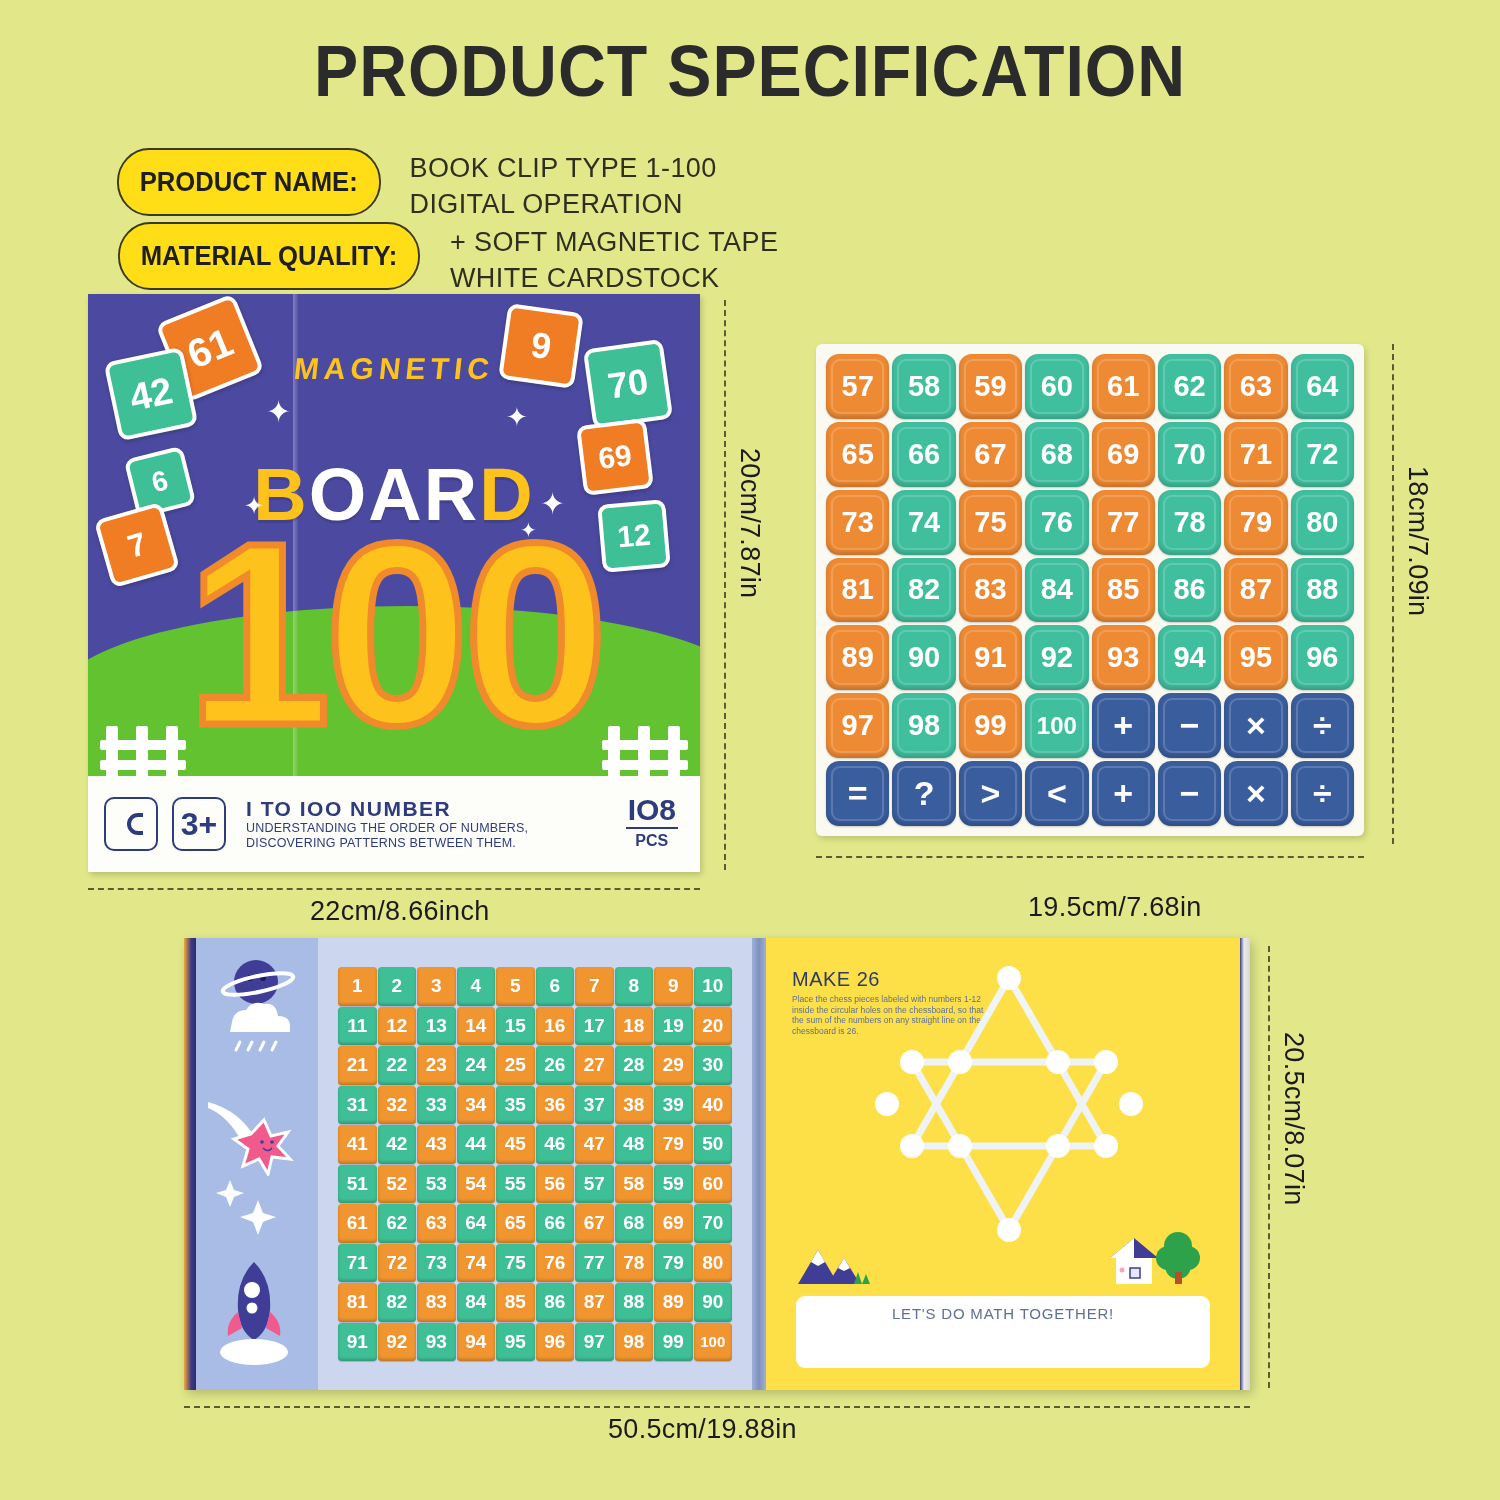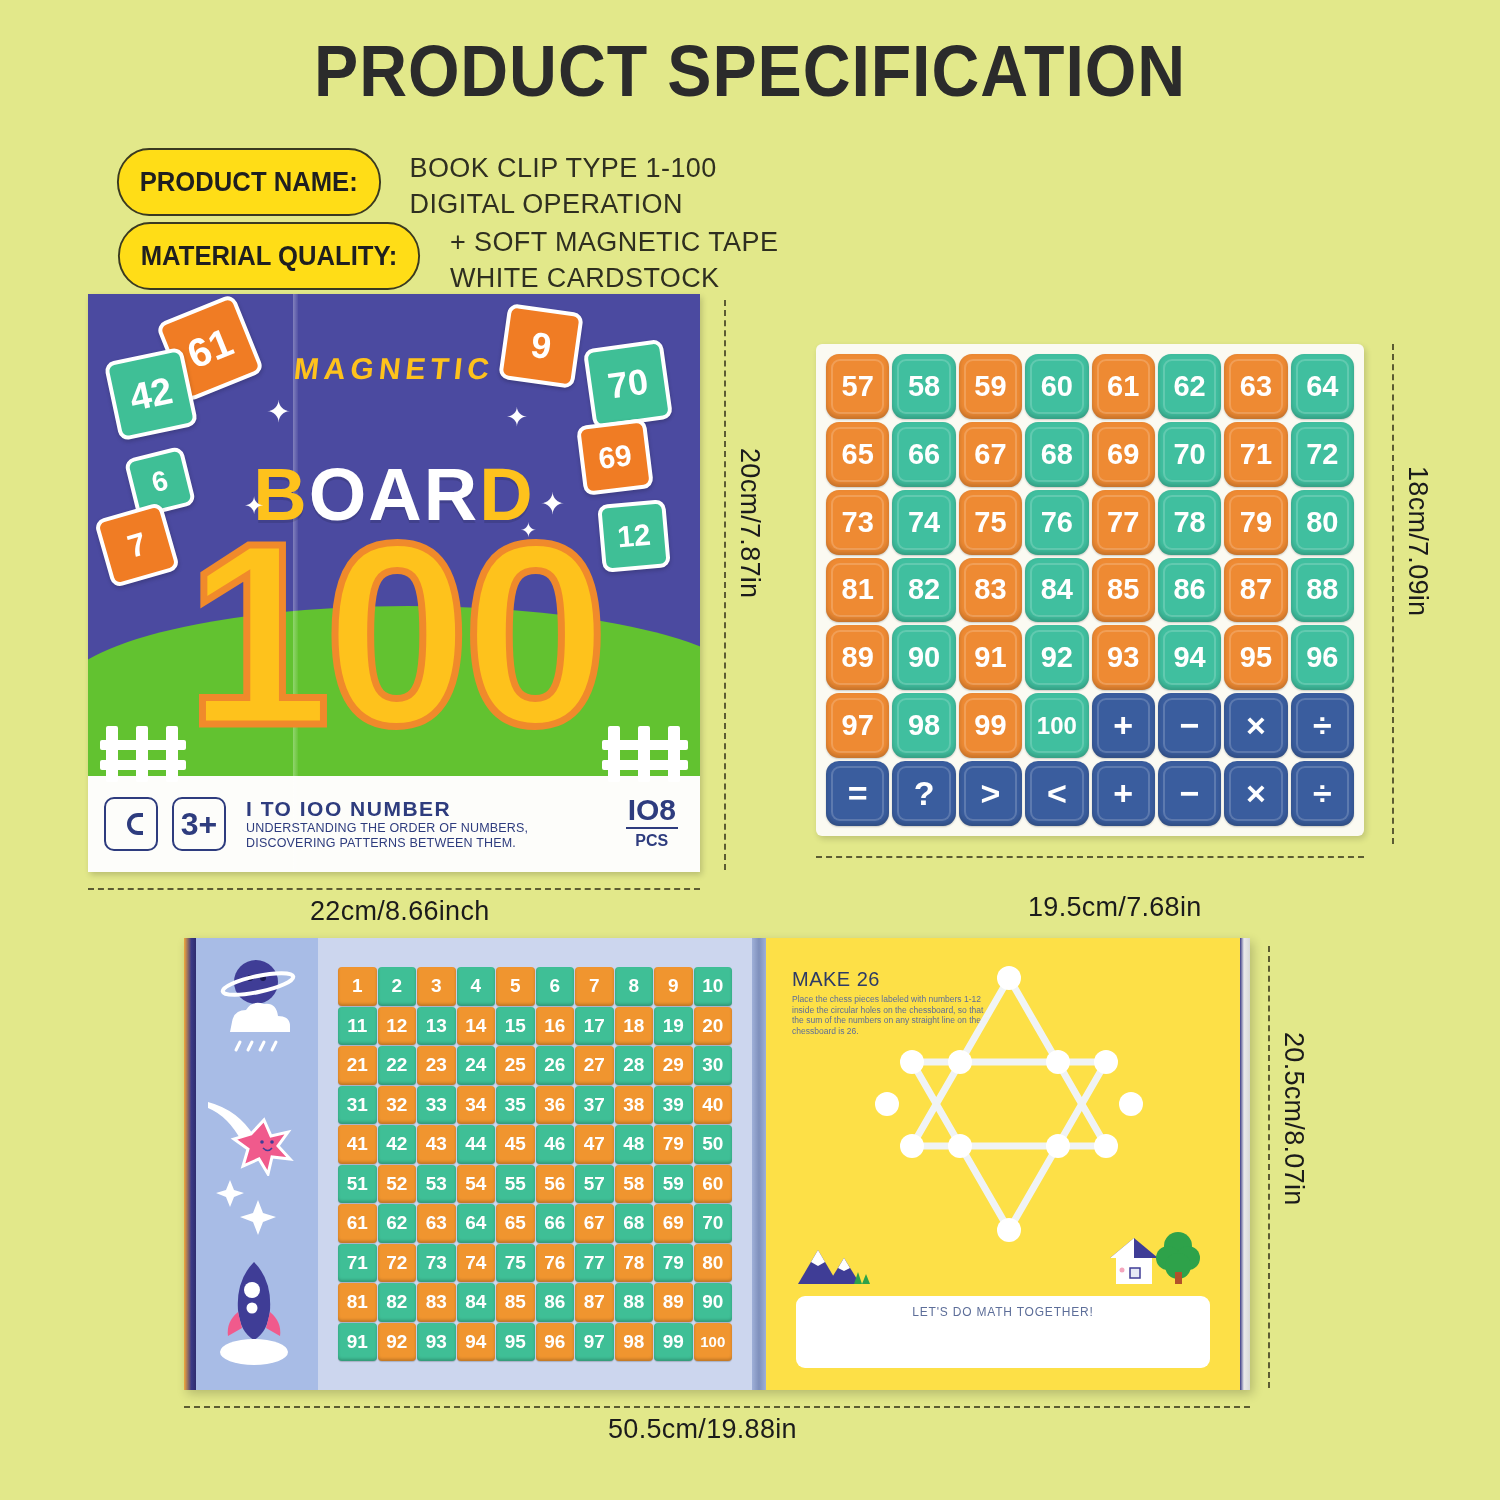--- a/index.html
+++ b/index.html
@@ -229,21 +229,21 @@
   .make-desc {
     position: absolute; left: 26px; top: 56px; width: 200px;
     font-size: 8.5px; color: #5d6e99; line-height: 10.5px;
   }
   .star-svg { position: absolute; left: 78px; top: 22px; }
   .answer-box {
     position: absolute; left: 30px; bottom: 22px; right: 30px; height: 72px;
     background: #ffffff; border-radius: 9px;
     display: flex; justify-content: center; padding-top: 9px;
   }
-  .answer-box span { font-size: 12px; color: #5d6e99; letter-spacing: .8px; }
+  .answer-box span { font-size: 15px; color: #5d6e99; letter-spacing: .8px; }
   .mountains, .house-scene { position: absolute; bottom: 102px; }
   .mountains { left: 28px; }
   .house-scene { right: 34px; }
   .book-edge-right {
     width: 10px; background: linear-gradient(90deg,#3b3a86, #eaeaea 40%, #d8d8d8);
   }
 </style>
 </head>
 <body>
 

